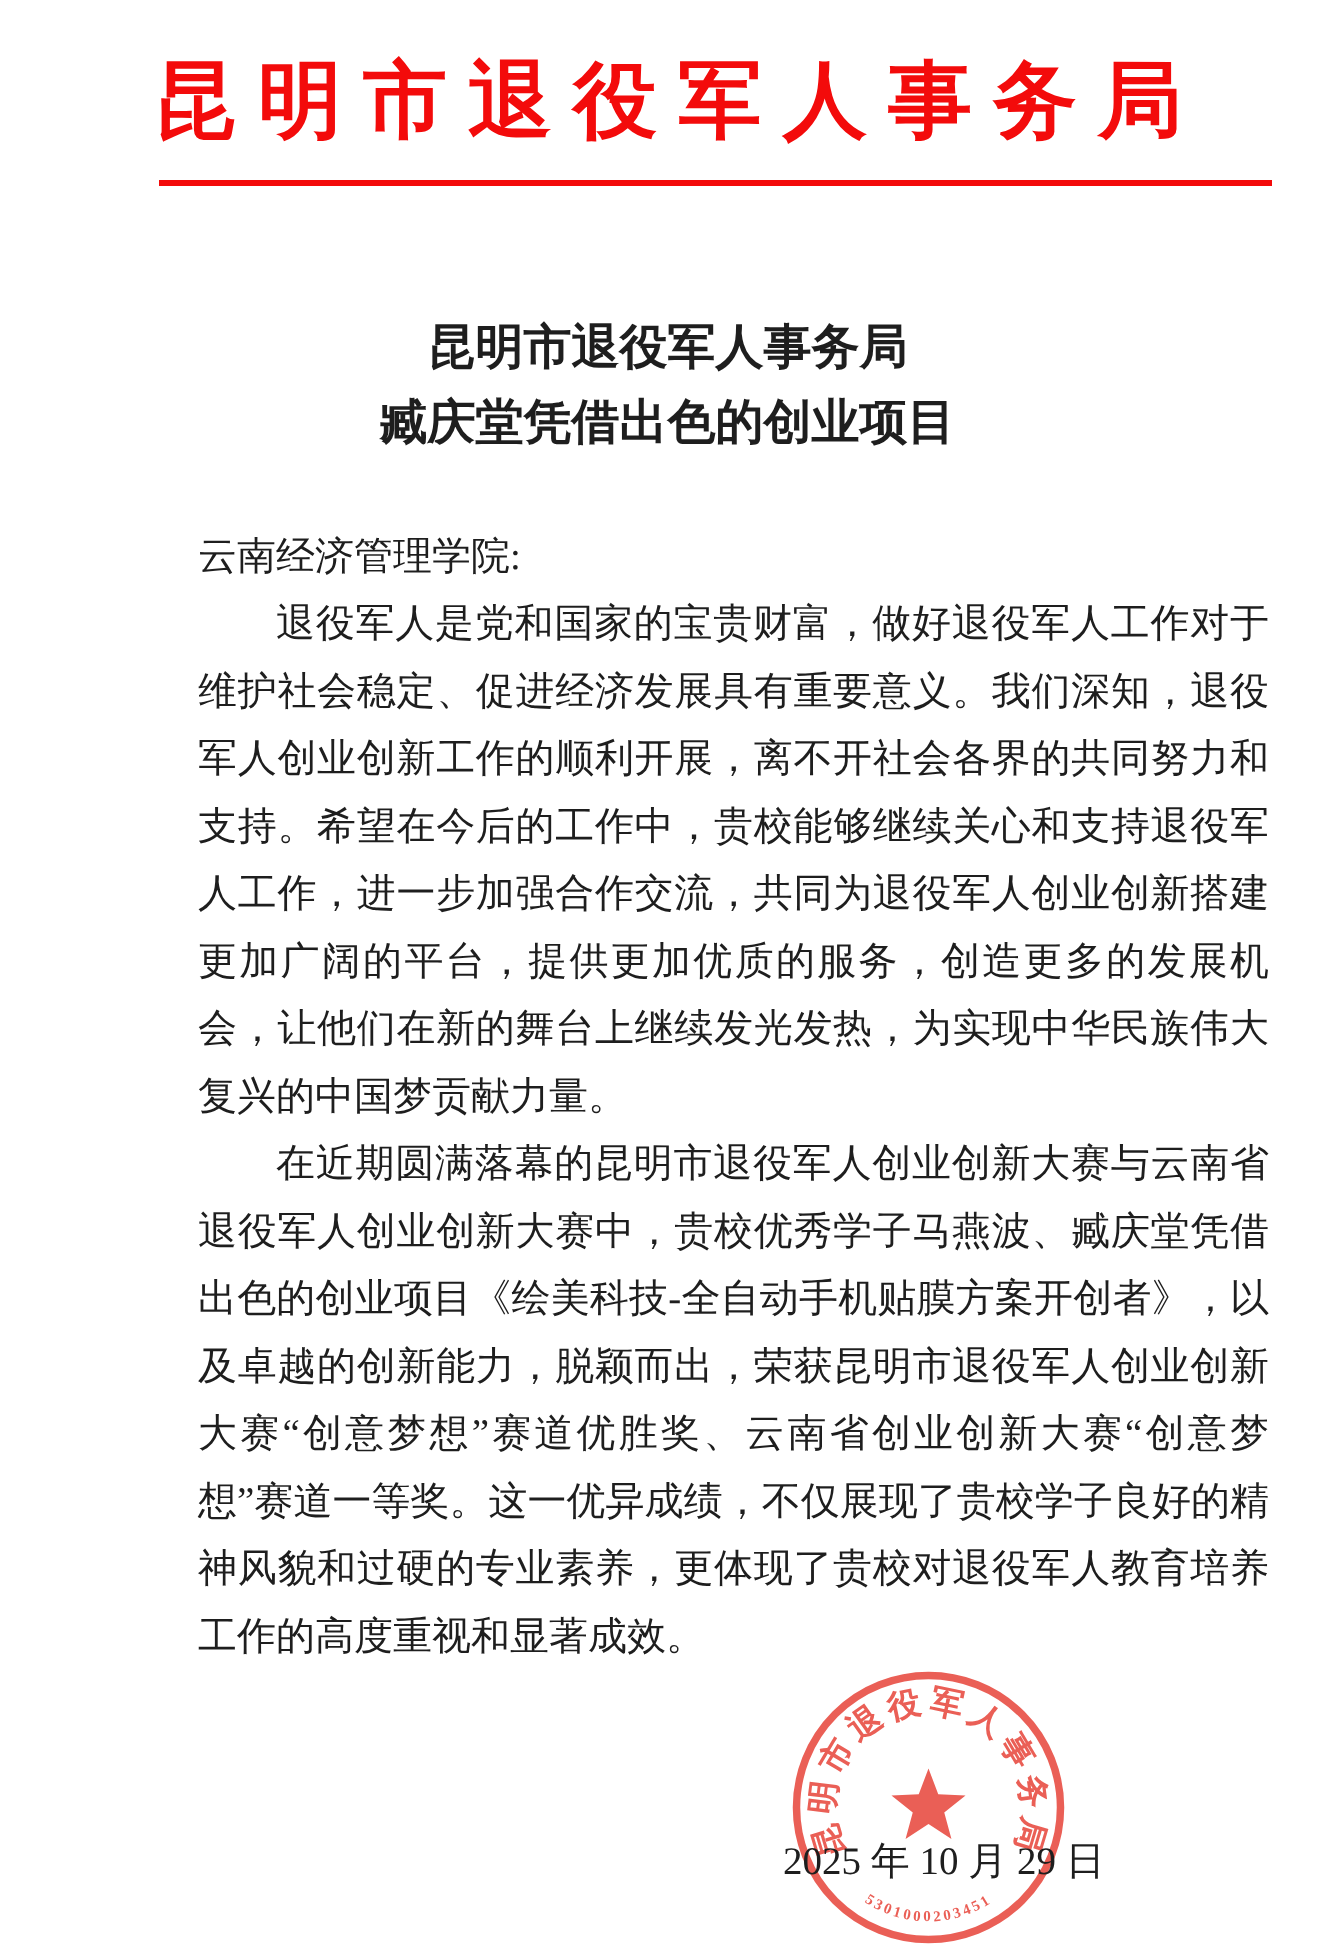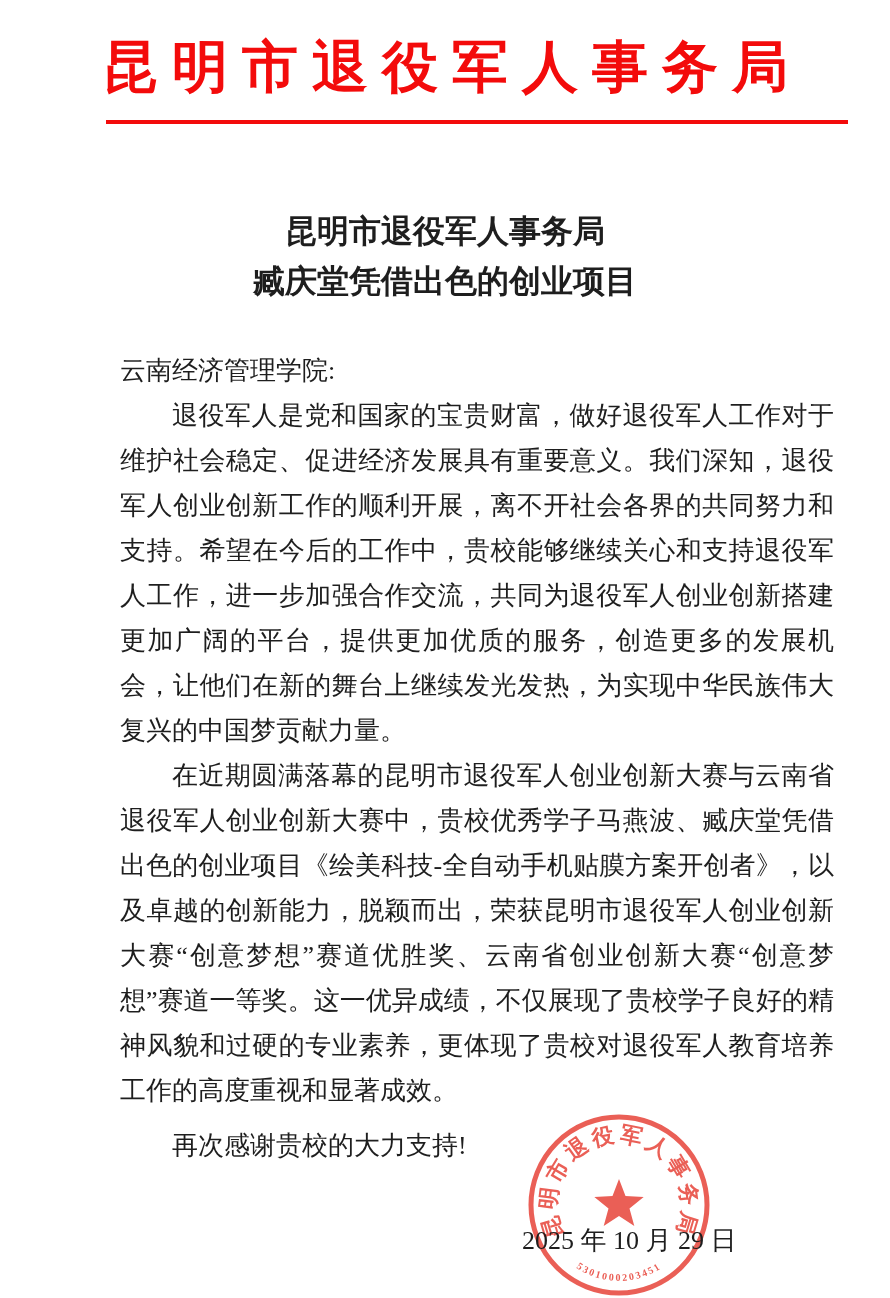--- a/index.html
+++ b/index.html
@@ -32,21 +32,21 @@
   .doc-title {
     position: absolute;
     top: 206px; left: 0; right: 0;
     text-align: center;
     font-size: 32px;
     line-height: 50px;
     font-weight: 700;
   }
   .body-block {
     position: absolute;
-    top: 348px; left: 88px;
+    top: 348px; left: 100px;
     width: 714px;
     font-size: 26px;
     line-height: 45px;
     text-align: justify;
   }
   .salutation { text-indent: 0; }
   .body-para { text-indent: 2em; }
   .closing { text-indent: 2em; margin-top: 10px; }
   .seal {
     position: absolute;
@@ -82,21 +82,20 @@
 
   <h1 class="doc-title">
     <span>昆明市退役军人事务局</span><br>
     <span>臧庆堂凭借出色的创业项目</span>
   </h1>
 
   <div class="body-block">
     <p class="salutation">云南经济管理学院:</p>
     <p class="body-para">退役军人是党和国家的宝贵财富，做好退役军人工作对于维护社会稳定、促进经济发展具有重要意义。我们深知，退役军人创业创新工作的顺利开展，离不开社会各界的共同努力和支持。希望在今后的工作中，贵校能够继续关心和支持退役军人工作，进一步加强合作交流，共同为退役军人创业创新搭建更加广阔的平台，提供更加优质的服务，创造更多的发展机会，让他们在新的舞台上继续发光发热，为实现中华民族伟大复兴的中国梦贡献力量。</p>
     <p class="body-para">在近期圆满落幕的昆明市退役军人创业创新大赛与云南省退役军人创业创新大赛中，贵校优秀学子马燕波、臧庆堂凭借出色的创业项目《绘美科技-全自动手机贴膜方案开创者》，以及卓越的创新能力，脱颖而出，荣获昆明市退役军人创业创新大赛“创意梦想”赛道优胜奖、云南省创业创新大赛“创意梦想”赛道一等奖。这一优异成绩，不仅展现了贵校学子良好的精神风貌和过硬的专业素养，更体现了贵校对退役军人教育培养工作的高度重视和显著成效。</p>
-    <p class="closing">再次感谢贵校的大力支持!</p>
   </div>
 
   <div class="seal">
     <svg viewBox="0 0 190 190" xmlns="http://www.w3.org/2000/svg">
       <circle cx="95" cy="95" r="88" fill="none" stroke-width="5" stroke="#e8493f"></circle>
       <path id="sealArcTop" d="M 39.4 124.6 A 63 63 0 1 1 150.6 124.6" fill="none"></path>
       <path id="sealArcBottom" d="M 30.6 135.3 A 76 76 0 0 0 159.4 135.3" fill="none"></path>
       <polygon points="95,69 101.5,86.1 119.7,87 105.5,98.4 110.3,116 95,106 79.7,116 84.5,98.4 70.3,87 88.5,86.1" fill="#e8493f"></polygon>
       <text font-size="22" letter-spacing="4" text-anchor="middle" fill="#e8493f">
         <textPath href="#sealArcTop" startOffset="50%">昆明市退役军人事务局</textPath>

